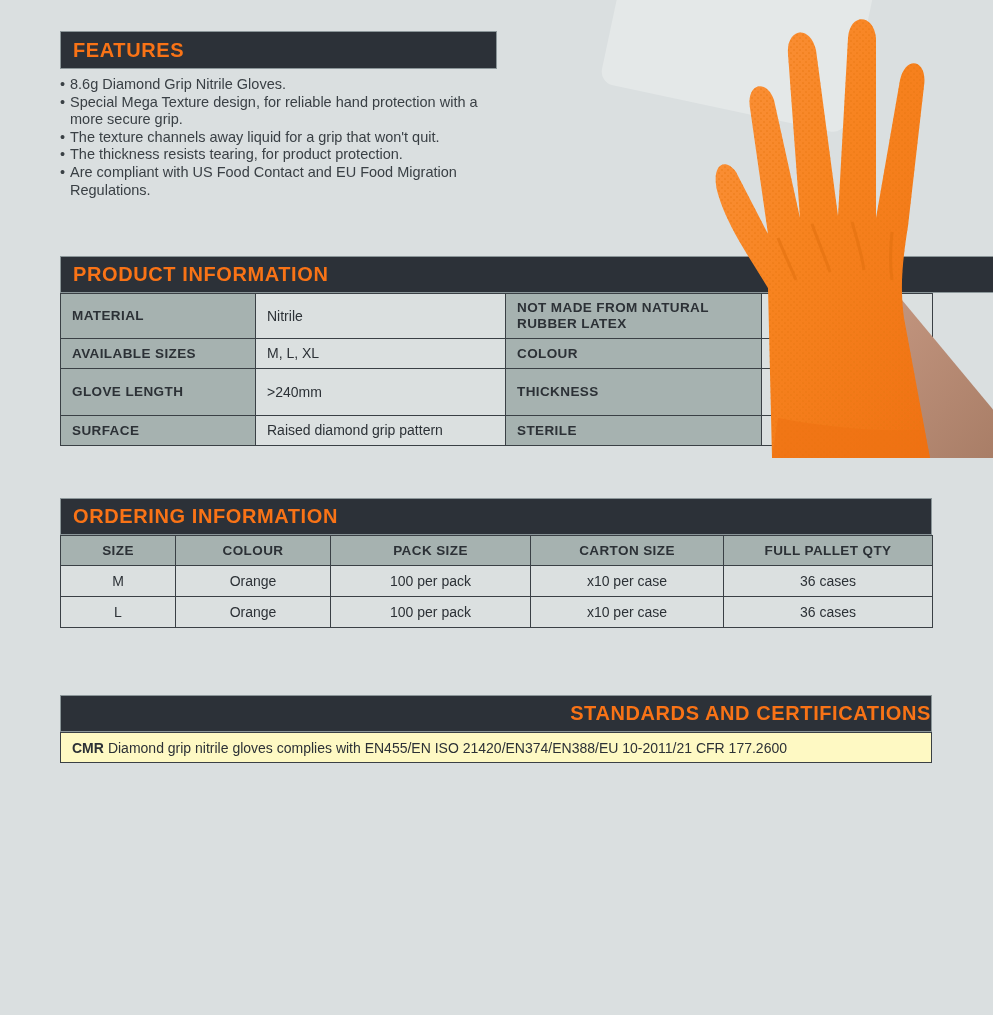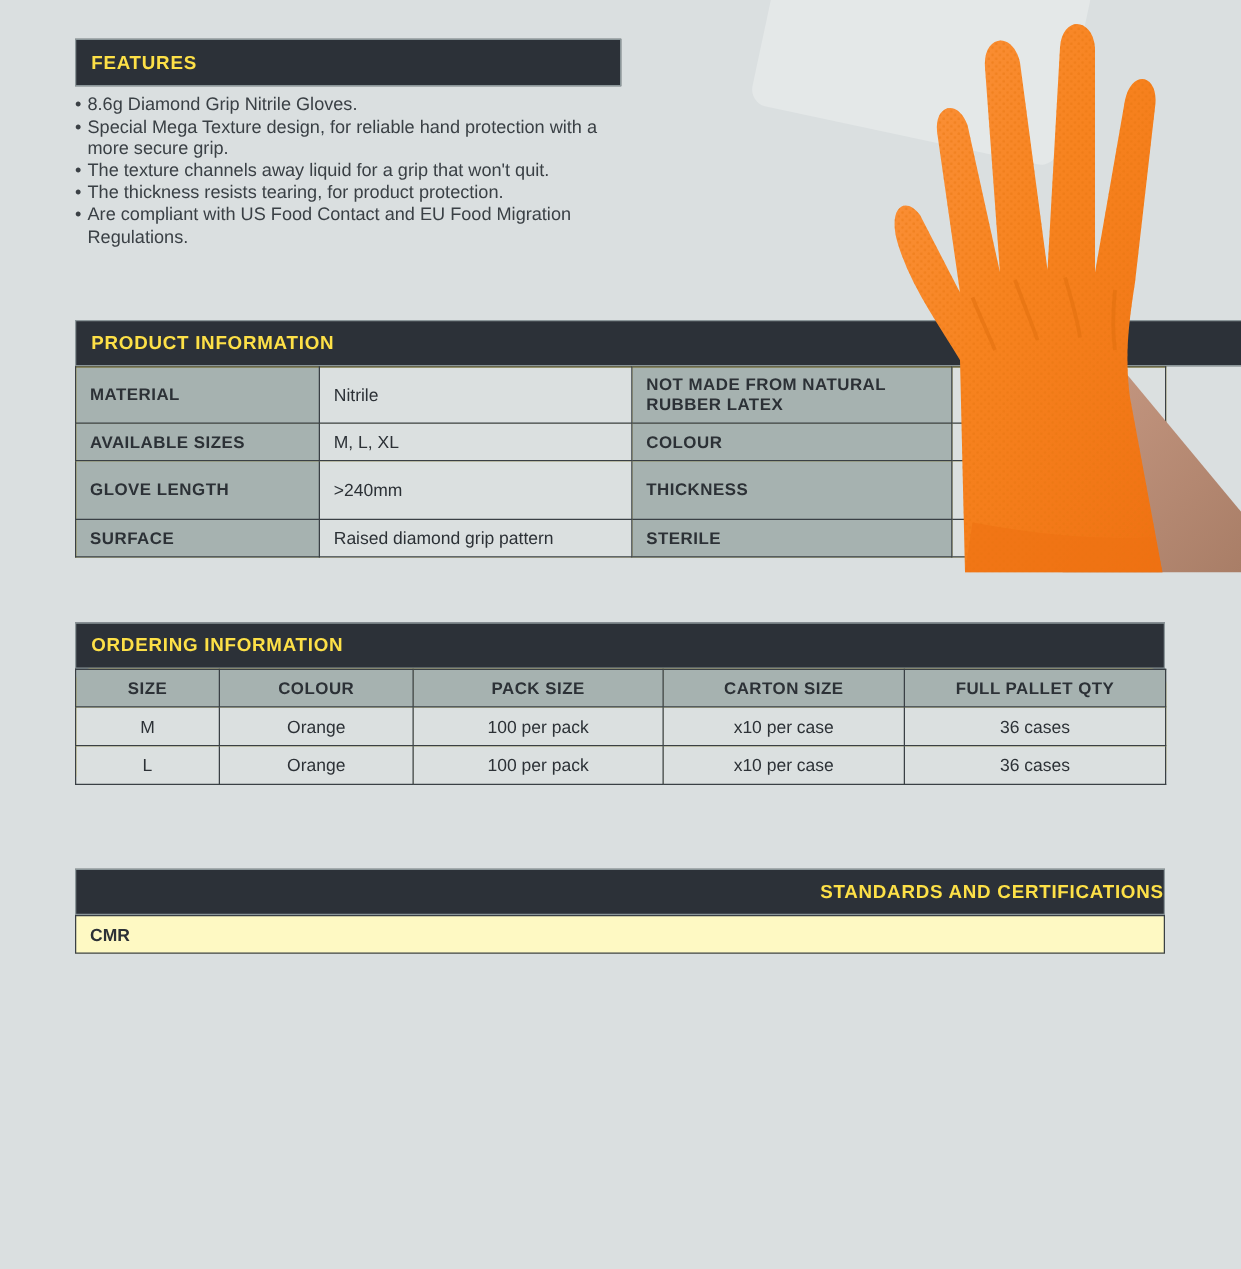--- a/index.html
+++ b/index.html
@@ -42,23 +42,23 @@
   .bar {
     position: absolute;
     background: #2c3138;
     border: 1px solid #8b9699;
     box-sizing: border-box;
     display: flex;
     align-items: center;
     z-index: 3;
   }
   .bar span {
-    color: #fde047;
+    color: #f97316;
     font-weight: bold;
-    font-size: 15px;
+    font-size: 20px;
     letter-spacing: 0.6px;
     padding-left: 12px;
   }
 
   
   #features-bar { left: 60px; top: 31px; width: 437px; height: 38px; }
   #features-list {
     position: absolute;
     left: 60px;
     top: 76px;
@@ -306,13 +306,14 @@
       <td>36 cases</td>
     </tr>
   </tbody>
 </table>
 
 <div class="bar" id="st-bar">
   <span>STANDARDS AND CERTIFICATIONS</span>
 </div>
 <div id="st-box">
   <span class="cmr">CMR</span>
+  <span class="rest">Diamond grip nitrile gloves complies with EN455/EN ISO 21420/EN374/EN388/EU 10-2011/21 CFR 177.2600</span>
 </div>
 
 </body></html>

